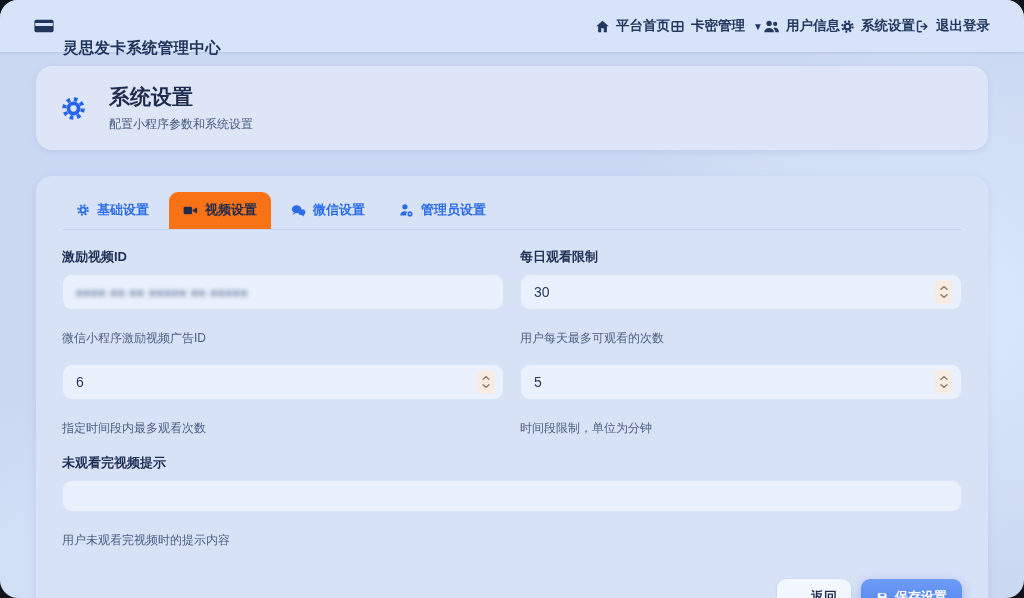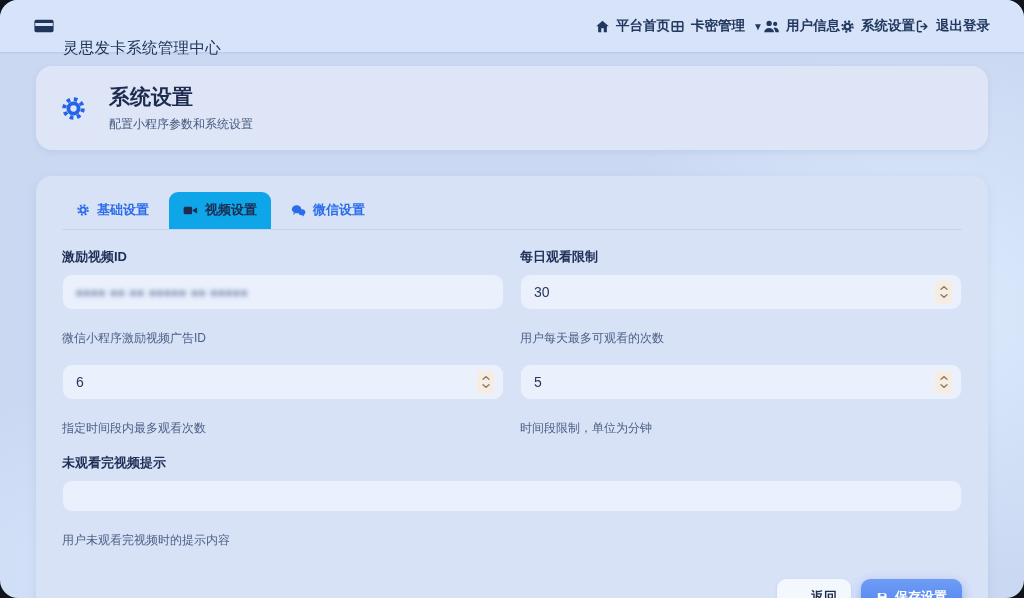--- a/index.html
+++ b/index.html
@@ -12,21 +12,21 @@
       #cbd8f2;
   }
   
   .navbar {
     height:52px; background:#d6e3f8; display:flex; align-items:center;
     justify-content:space-between; padding:0 34px;
     box-shadow:0 1px 2px rgba(120,145,190,.25);
     position:relative; z-index:5;
   }
   .brand { display:flex; align-items:center; gap:9px; cursor:pointer; }
-  .brand-title { font-size:15.5px; font-weight:normal; color:#20355c; letter-spacing:.3px;margin-top:44px; }
+  .brand-title { font-size:15.5px; font-weight:bold; color:#20355c; letter-spacing:.3px;margin-top:44px; }
   .icon { display:inline-flex; align-items:center; justify-content:center; flex:0 0 auto; }
   .icon svg { display:block; }
   .nav-items { display:flex; align-items:center; }
   .nav-item {
     display:flex; align-items:center; gap:6px; color:#22385f; font-size:13.5px;
     font-weight:bold; cursor:pointer; text-decoration:none;
   }
   .caret { font-size:10px; color:#22385f; margin-left:2px; }
   
   .header-card {
@@ -41,21 +41,21 @@
   .main-card {
     margin:26px 36px 0 36px; background:#d8e2f7; border-radius:16px;
     padding:16px 26px 26px 26px; box-shadow:0 3px 10px rgba(130,150,195,.2);
   }
   .tabs { display:flex; align-items:flex-start; gap:6px; border-bottom:1px solid #c6d4f0; }
   .tab {
     display:flex; align-items:center; gap:7px; padding:9px 14px 10px 14px;
     font-size:13px; font-weight:bold; color:#2b6cea; cursor:pointer;
     border-radius:9px 9px 0 0; position:relative;
   }
-  .tab.active { background:#0ea5e9; color:#1d2b4f; }
+  .tab.active { background:#f97316; color:#1d2b4f; }
   
   .form-grid {
     margin-top:18px; display:grid; grid-template-columns:1fr 1fr;
     column-gap:16px; row-gap:17px;
   }
   .field { display:flex; flex-direction:column; }
   .field.full { grid-column:1 / span 2; }
   .field-label { font-size:13px; font-weight:bold; color:#1d2f55; margin-bottom:8px; }
   .input-wrap { position:relative; }
   .text-input {
@@ -198,20 +198,30 @@
         <span class="icon">
           <svg width="15" height="13" viewBox="0 0 24 20" fill="#2b6cea">
             <ellipse cx="9" cy="8" rx="7.6" ry="6.4"></ellipse>
             <path d="M4.5 13l-1.4 3.8 4-1.9z"></path>
             <ellipse cx="17.3" cy="12.8" rx="5.6" ry="4.8"></ellipse>
             <path d="M19.8 16.4l1.3 3-3.4-1.5z"></path>
           </svg>
         </span>
         <span>微信设置</span>
       </div>
+      <div class="tab">
+        <span class="icon">
+          <svg width="15" height="14" viewBox="0 0 24 22" fill="#2b6cea">
+            <circle cx="9.5" cy="5.8" r="4.2"></circle>
+            <path d="M2 19.8c0-4.2 3.3-6.7 7.5-6.7 1.4 0 2.7.3 3.8.8a5.9 5.9 0 0 0-1.6 5.9z"></path>
+            <path fill-rule="evenodd" d="M17.6 13.1a4.1 4.1 0 1 0 0 8.2 4.1 4.1 0 0 0 0-8.2zm0 2.6a1.5 1.5 0 1 1 0 3 1.5 1.5 0 0 1 0-3z"></path>
+          </svg>
+        </span>
+        <span>管理员设置</span>
+      </div>
     </div>
 
     <div class="form-grid">
 
       <div class="field">
         <label class="field-label">激励视频ID</label>
         <div class="fake-input">
           <span class="redacted">■■■■ ■■ ■■ ■■■■■ ■■ ■■■■■</span>
         </div>
         <div class="field-hint">微信小程序激励视频广告ID</div>

